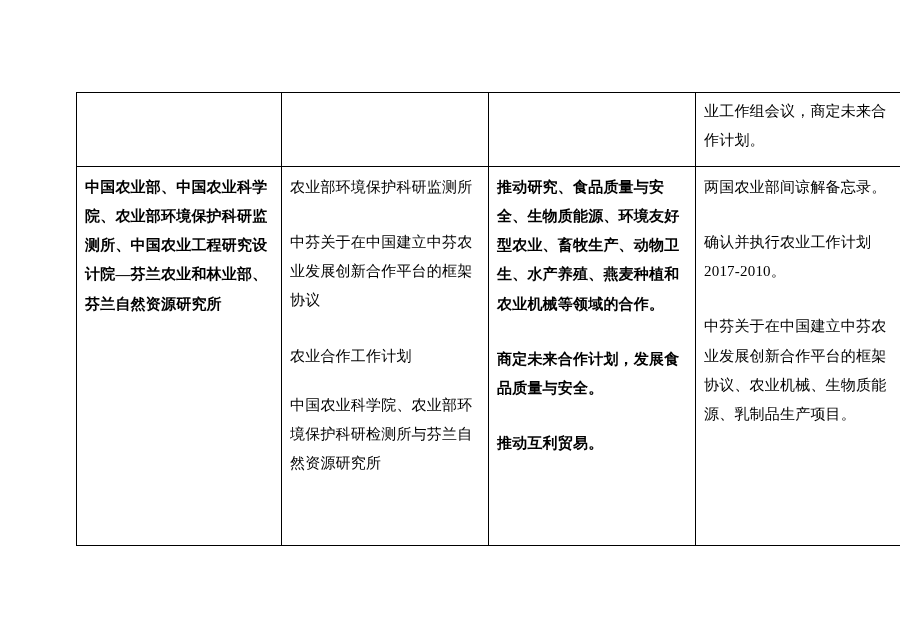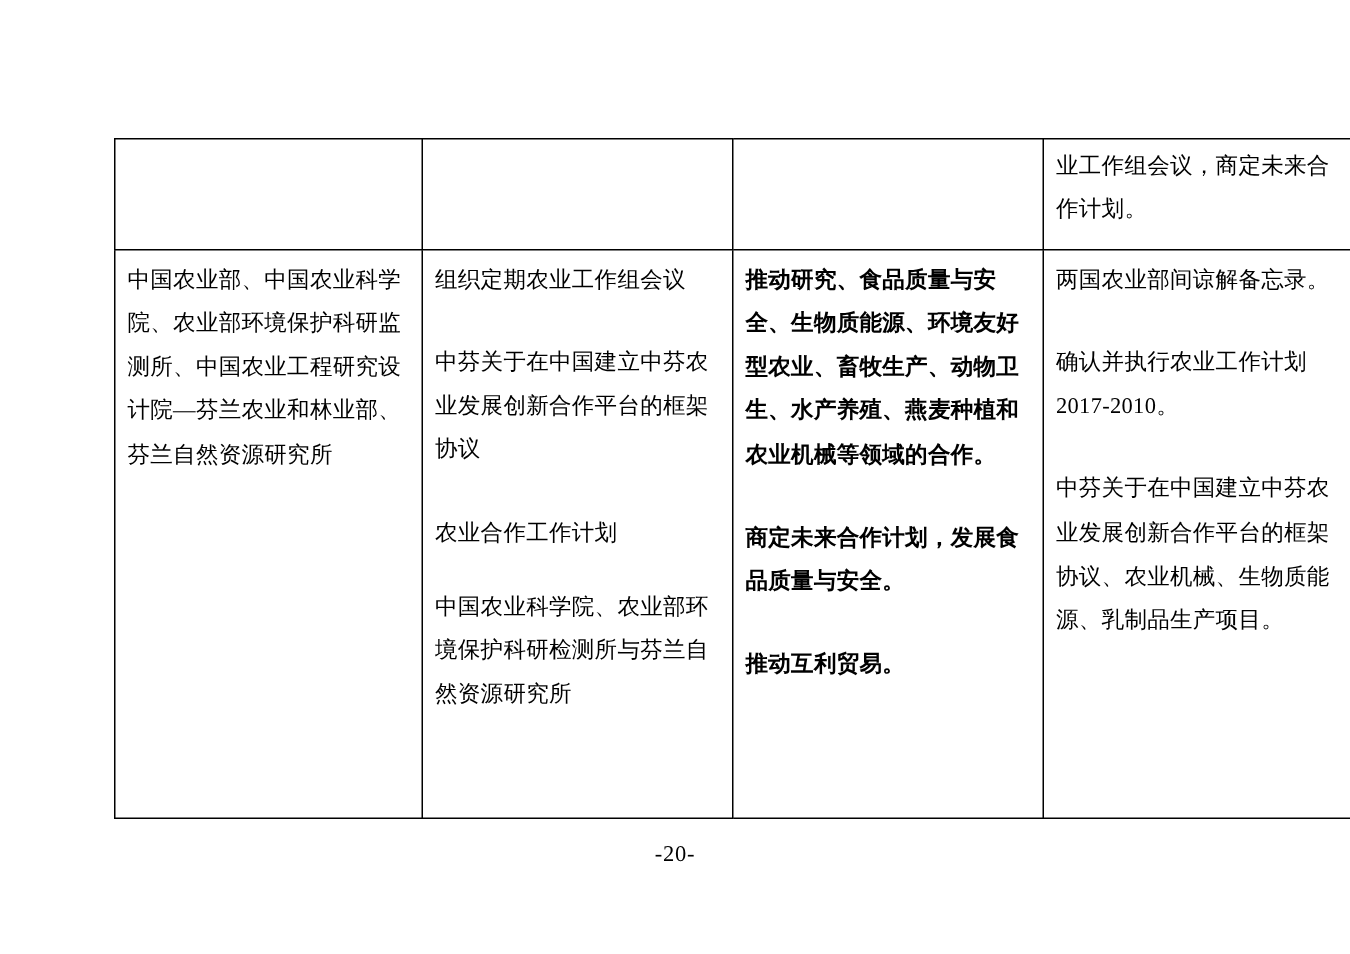--- a/index.html
+++ b/index.html
@@ -29,21 +29,21 @@
     table-layout: fixed;
   }
   .doc-table td {
     border: 1px solid #000000;
     vertical-align: top;
     padding: 6px 8px 10px 8px;
     font-size: 15px;
     line-height: 1.95;
     letter-spacing: 0.2px;
   }
-  .col1 { width: 188px; }
+  .col1 { width: 188px; font-weight: bold; }
   .col2 { width: 190px; }
   .col3 { width: 190px; font-weight: bold; }
   .col4 { width: 196px; }
 
   .row-top td {
     height: 58px;
     padding-top: 4px;
   }
   .row-main td {
     height: 362px;
@@ -92,34 +92,33 @@
         <td class="col4">
           <div class="cell-block">业工作组会议，商定未来合作计划。</div>
         </td>
       </tr>
 
       <tr class="row-main">
         <td class="col1">
           <div class="cell-block">中国农业部、中国农业科学院、农业部环境保护科研监测所、中国农业工程研究设计院—芬兰农业和林业部、芬兰自然资源研究所</div>
         </td>
         <td class="col2">
-          <div class="cell-block">组织定期农业工作组会议</div>
+          <div class="cell-block">农业部环境保护科研监测所</div>
           <div class="cell-block">中芬关于在中国建立中芬农业发展创新合作平台的框架协议</div>
           <div class="cell-block tight">农业合作工作计划</div>
           <div class="cell-block">中国农业科学院、农业部环境保护科研检测所与芬兰自然资源研究所</div>
         </td>
         <td class="col3">
           <div class="cell-block">推动研究、食品质量与安全、生物质能源、环境友好型农业、畜牧生产、动物卫生、水产养殖、燕麦种植和农业机械等领域的合作。</div>
           <div class="cell-block">商定未来合作计划，发展食品质量与安全。</div>
           <div class="cell-block">推动互利贸易。</div>
         </td>
         <td class="col4">
           <div class="cell-block">两国农业部间谅解备忘录。</div>
           <div class="cell-block">确认并执行农业工作计划2017-2010。</div>
           <div class="cell-block">中芬关于在中国建立中芬农业发展创新合作平台的框架协议、农业机械、生物质能源、乳制品生产项目。</div>
         </td>
       </tr>
     </tbody>
   </table>
 
-  <div class="page-number">-20-</div>
 
 </div>
 
 </body></html>

